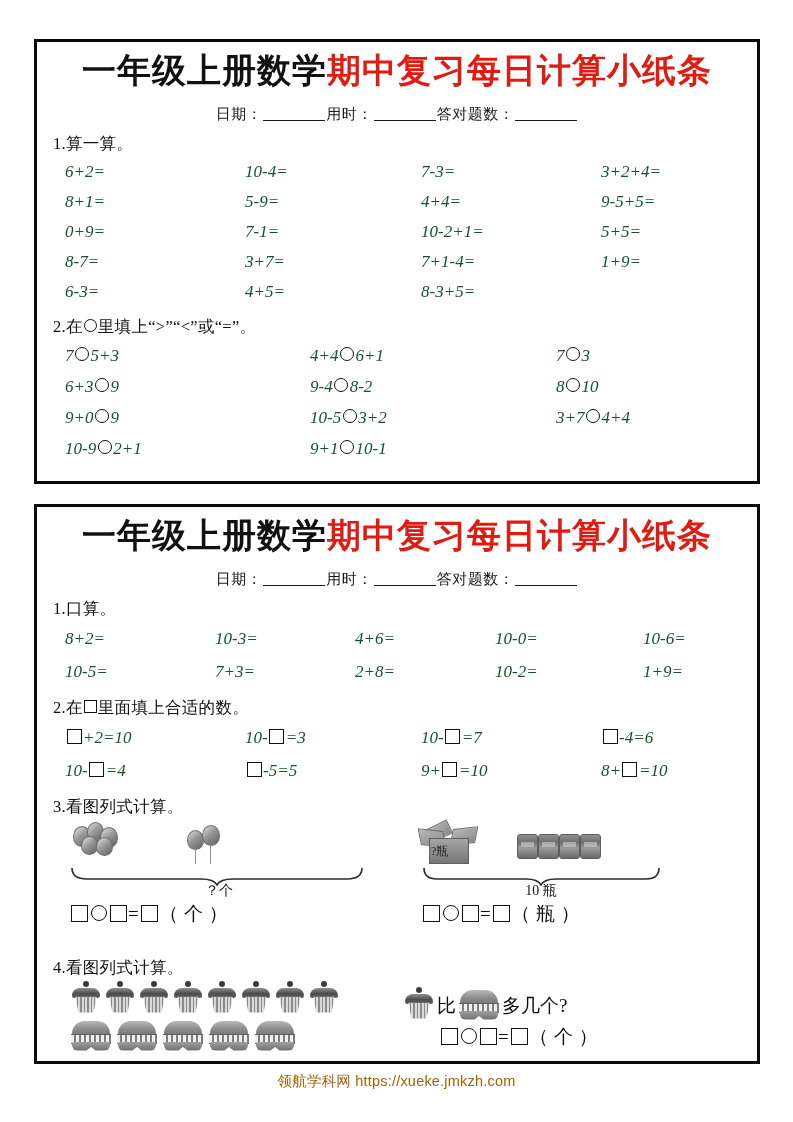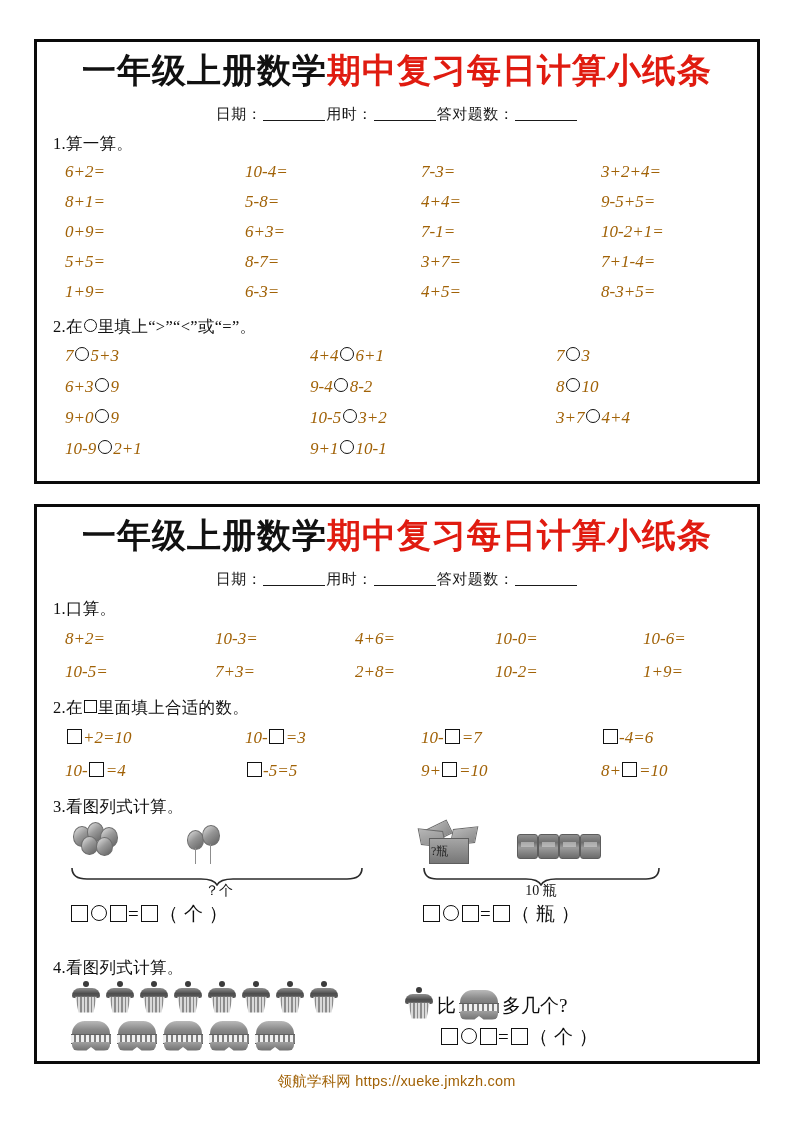--- a/index.html
+++ b/index.html
@@ -101,21 +101,21 @@
   .grid.cols-3 { grid-template-columns: 245px 246px 1fr; }
   .grid.cols-5 { grid-template-columns: 150px 140px 140px 148px 1fr; }
   .grid.cols-4b{ grid-template-columns: 180px 176px 180px 1fr; }
 
   .cell {
     font-size: 17px;
     font-style: italic;
     font-family: "Liberation Serif", "DejaVu Serif", serif;
     line-height: 30px;
     white-space: nowrap;
-    color: #a16207;
+    color: #14532d;
   }
   .grid.cols-5 .cell { line-height: 33px; font-size: 17px; }
   .grid.cols-3 .cell { line-height: 31px; }
   .grid.cols-4b .cell { line-height: 33px; }
 
   
   .ocirc {
     display: inline-block;
     width: 12px; height: 12px;
     border: 1.2px solid #111;
@@ -329,25 +329,24 @@
         <span>日期：</span><span class="blank"></span><span>用时：</span><span class="blank"></span><span>答对题数：</span><span class="blank"></span>
       </div>
 
       <div class="sec-head">1.算一算。</div>
       <div class="grid cols-4" id="g-1-1">
           <div class="cell">6+2=</div>
           <div class="cell">10-4=</div>
           <div class="cell">7-3=</div>
           <div class="cell">3+2+4=</div>
           <div class="cell">8+1=</div>
-          <div class="cell">5-8=</div>
+          <div class="cell">5-9=</div>
           <div class="cell">4+4=</div>
           <div class="cell">9-5+5=</div>
           <div class="cell">0+9=</div>
-          <div class="cell">6+3=</div>
           <div class="cell">7-1=</div>
           <div class="cell">10-2+1=</div>
           <div class="cell">5+5=</div>
           <div class="cell">8-7=</div>
           <div class="cell">3+7=</div>
           <div class="cell">7+1-4=</div>
           <div class="cell">1+9=</div>
           <div class="cell">6-3=</div>
           <div class="cell">4+5=</div>
           <div class="cell">8-3+5=</div>

